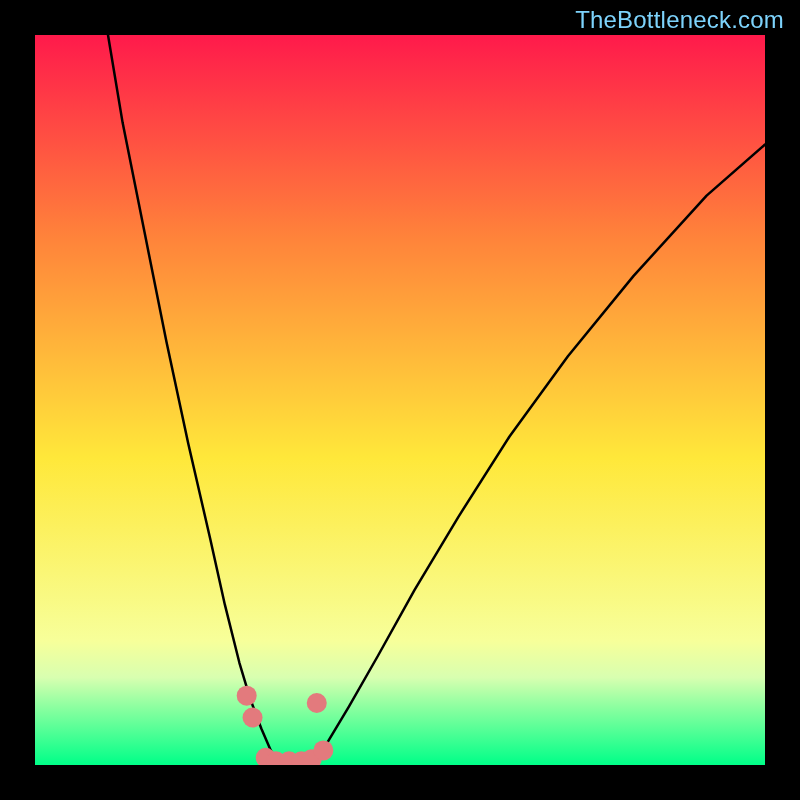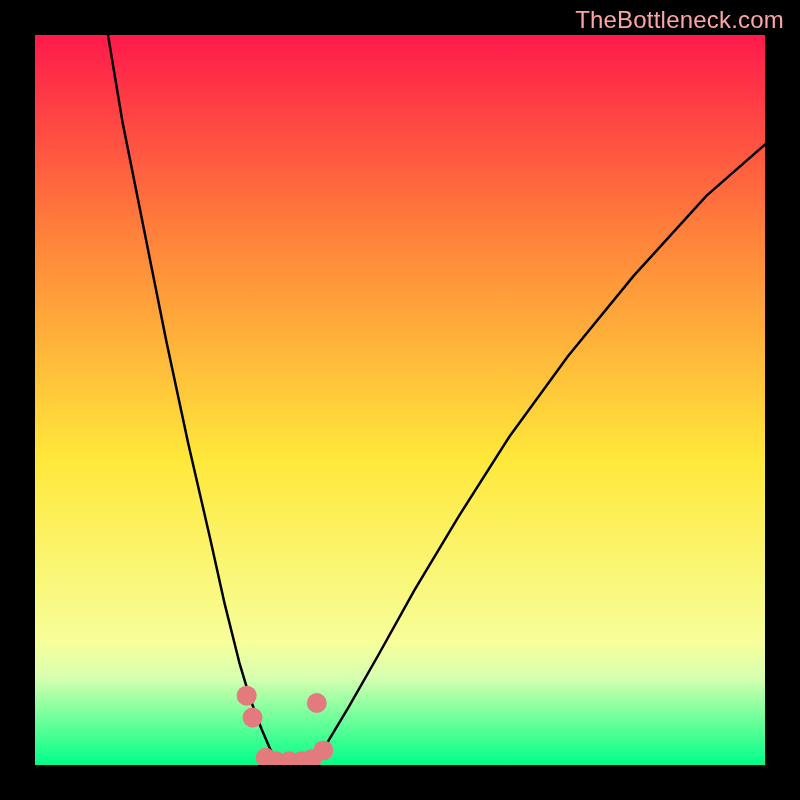--- a/index.html
+++ b/index.html
@@ -25,21 +25,21 @@
     width: 730px;
     height: 730px;
     overflow: hidden;
   }
   .watermark {
     position: absolute;
     top: 6px;
     right: 16px;
     font-family: Arial, Helvetica, sans-serif;
     font-size: 24px;
-    color: #fca5a5;
+    color: #7dd3fc;
     font-weight: 500;
     letter-spacing: 0.2px;
   }
   svg {
     display: block;
   }
 </style>
 </head>
 <body>
 

